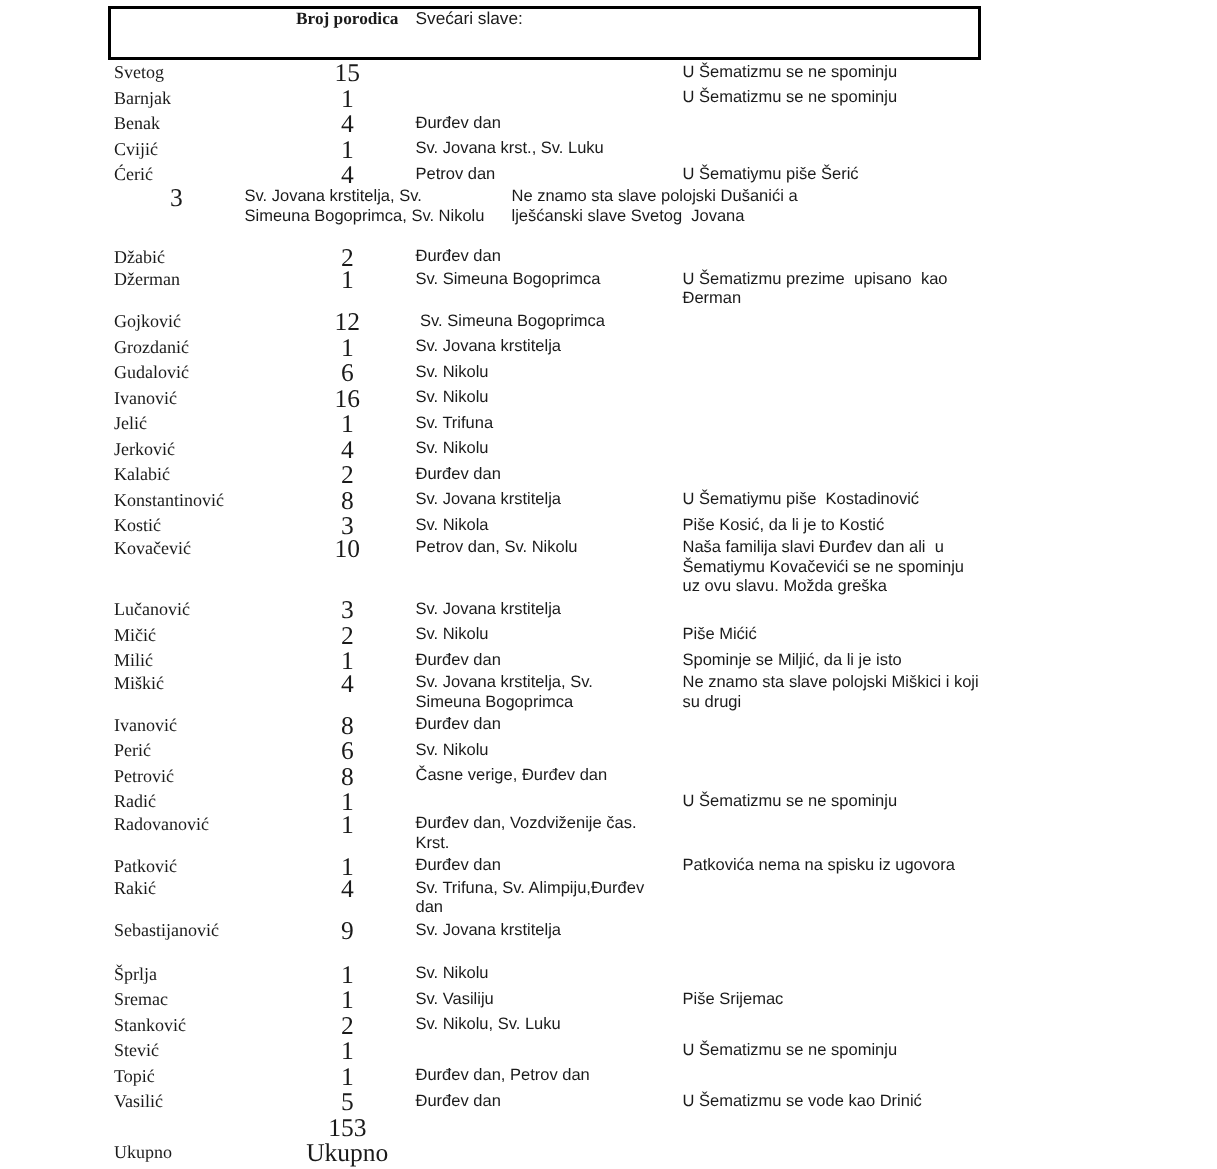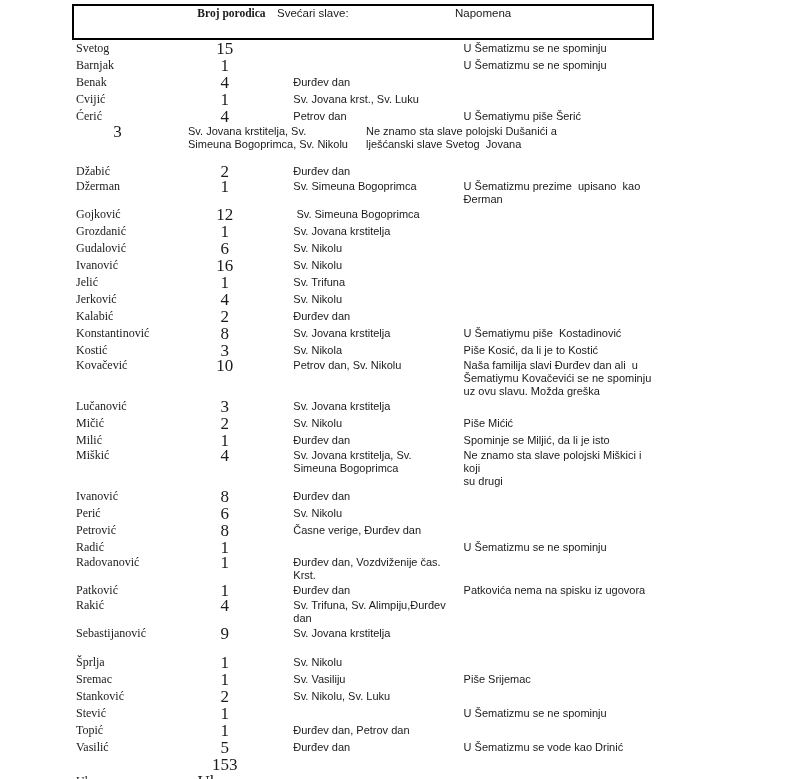--- a/index.html
+++ b/index.html
@@ -45,35 +45,34 @@
     box-sizing: border-box;
     padding: 2px 0;
     line-height: 13px;
     font-size: 11px;
     white-space: pre-wrap;
   }
   .c1 { width: 114px; padding-left: 4px;
         font-family: "Liberation Serif", serif; font-size: 12px; }
   .c2 { width: 91px; text-align: center;
         font-family: "Liberation Serif", serif; font-size: 17px; }
-  .c3 { width: 178px; margin-left: 25px; }
+  .c3 { width: 178px; }
   .c4 { width: 199px; }
   .row.ml .cell { padding-top: 0; padding-bottom: 0; }
   .spacer { height: 12px; }
 </style>
 </head>
 <body>
 
 <div class="doc">
 
   <div class="header-row">
     <div class="hcell h1"></div>
     <div class="hcell h2">Broj porodica</div>
     <div class="hcell h3">Svećari slave:</div>
-    <div class="hcell h4">Napomena</div>
   </div>
 
   <div id="rows">
       <div class="row">
         <div class="cell c1">Svetog</div>
         <div class="cell c2">15</div>
         <div class="cell c3"></div>
         <div class="cell c4">U Šematizmu se ne spominju</div>
       </div>
       <div class="row">

